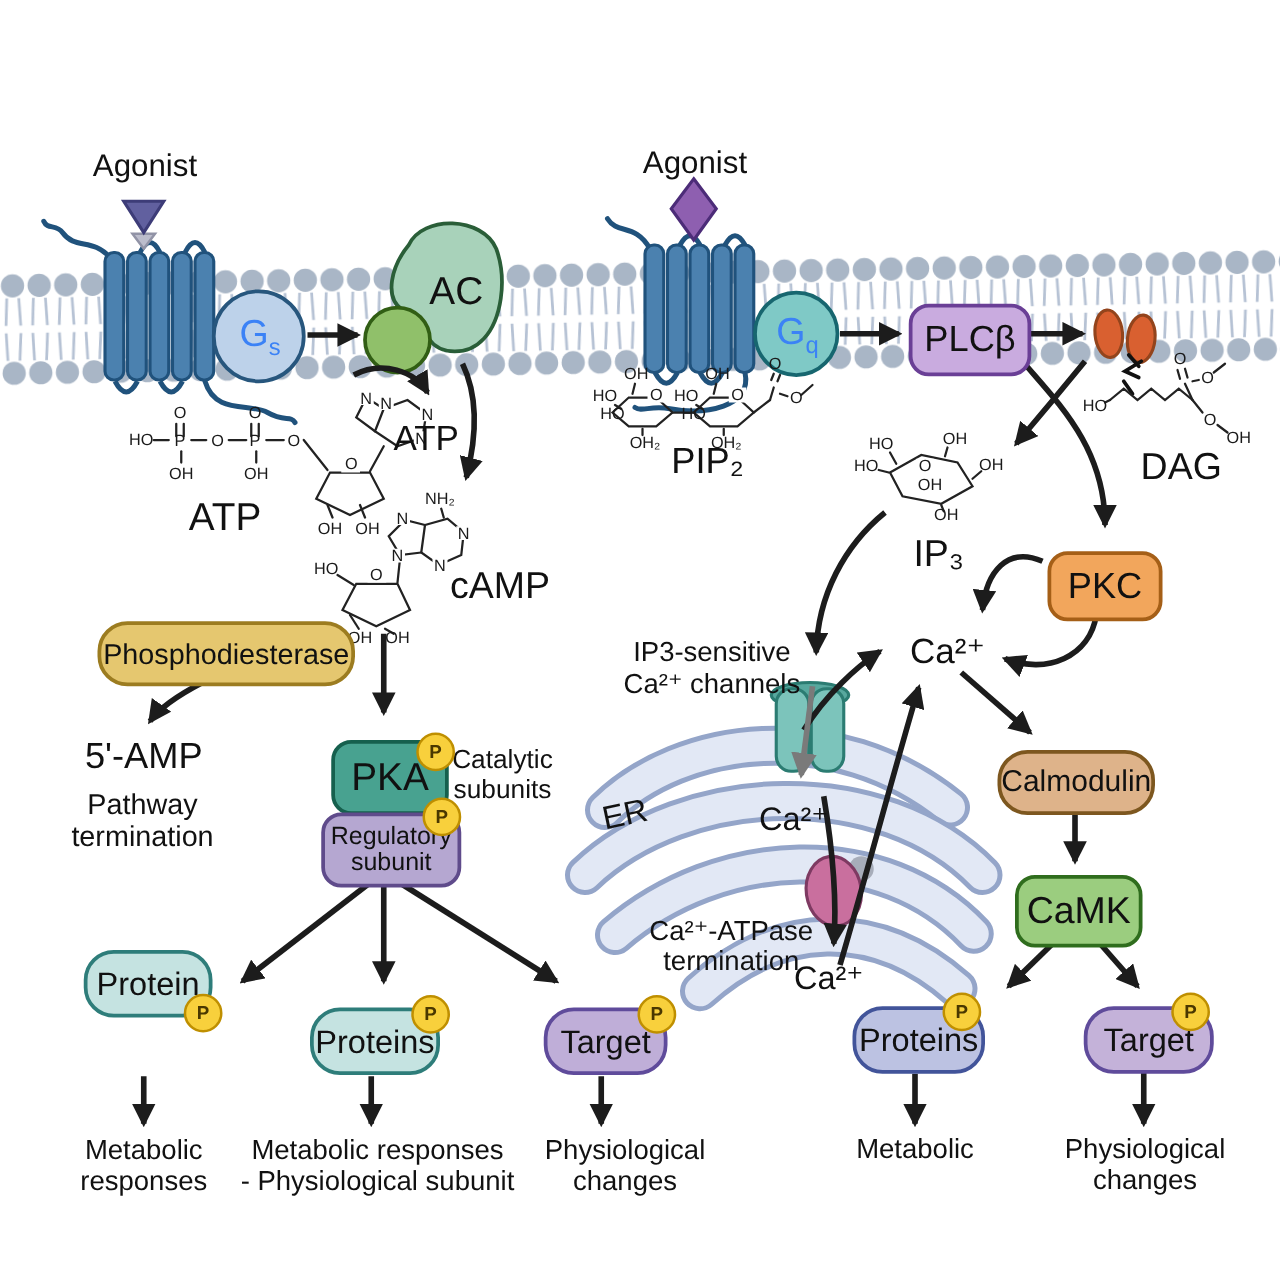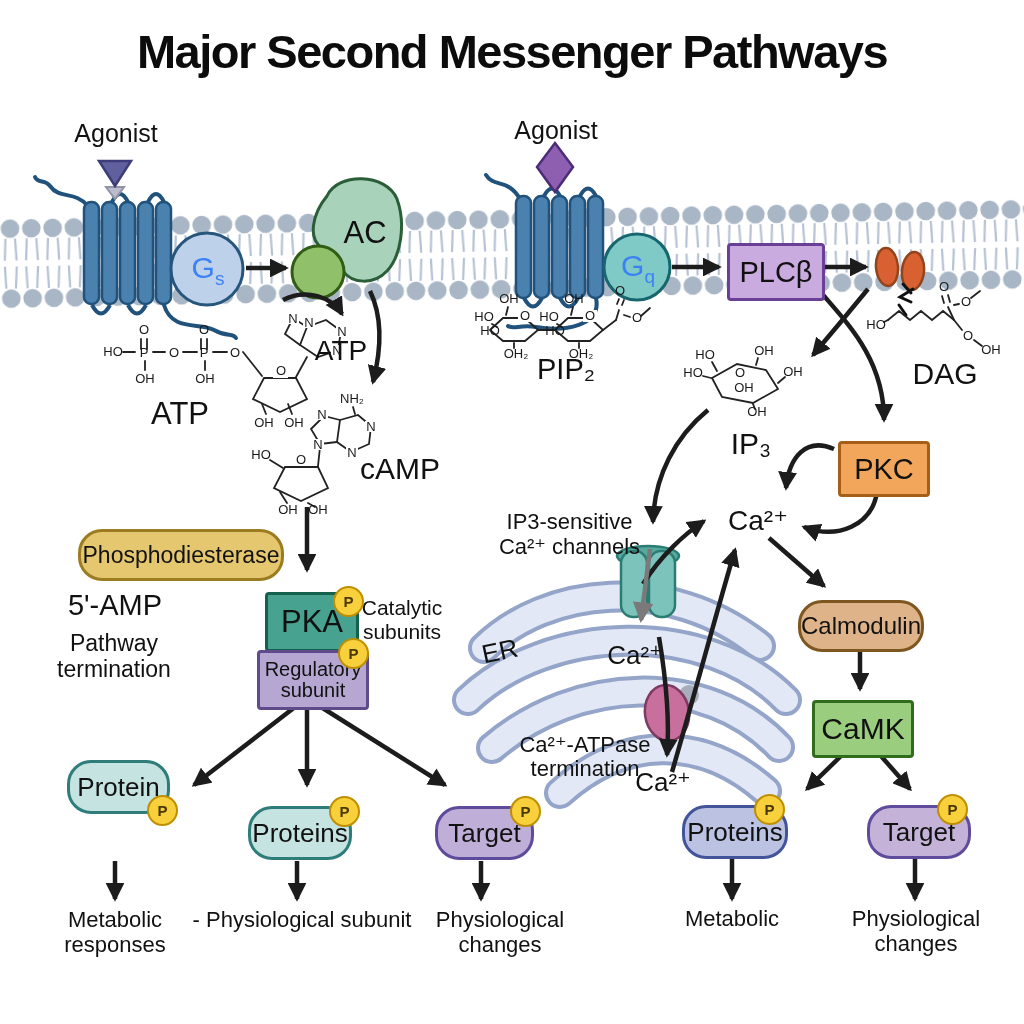--- a/index.html
+++ b/index.html
@@ -3,21 +3,21 @@
 <meta charset="utf-8">
 <style>
   html,body{margin:0;padding:0;background:#fff;}
   body{font-family:"Liberation Sans","DejaVu Sans",sans-serif;color:#111;}
   .canvas{position:relative;width:1024px;height:1024px;background:#fff;overflow:hidden;}
   .art{position:absolute;left:0;top:0;z-index:0;}
   .art text{font-family:"Liberation Sans","DejaVu Sans",sans-serif;fill:#1a1a1a;}
   .title{position:absolute;top:24px;left:0;width:1024px;text-align:center;font-size:47px;
          font-weight:bold;letter-spacing:-1.5px;color:#0c0c0c;z-index:2;}
   .node{position:absolute;display:flex;flex-direction:column;align-items:center;justify-content:center;
-        border:3px solid;border-radius:4px;z-index:2;color:#111;text-align:center;}
+        border:3px solid;border-radius:16px;z-index:2;color:#111;text-align:center;}
   .pill{border-radius:24px;}
   .cap{position:absolute;text-align:center;color:#111;z-index:2;}
   .ln{display:block;}
   .pbadge{position:absolute;width:27px;height:27px;border-radius:50%;background:#f8d03c;
           border:2.5px solid #bf8f00;display:flex;align-items:center;justify-content:center;
           font-size:15px;font-weight:bold;color:#4a3800;z-index:3;}
   .gp{position:absolute;width:48px;text-align:center;font-size:30px;color:#3b82f6;z-index:2;}
   .gp sub{font-size:19px;}
 </style>
 </head>
@@ -284,37 +284,36 @@
     <path d="M877,492 C872,525 838,540 804,527" marker-end="url(#ah)"></path>
     <path d="M769,538 L824,586" marker-end="url(#ah)"></path>
     <path d="M860,650 L860,689" marker-end="url(#ah)"></path>
     <path d="M841,756 L807,789" marker-end="url(#ah)"></path>
     <path d="M881,756 L910,789" marker-end="url(#ah)"></path>
     <path d="M732,859 L732,899" marker-end="url(#ah)"></path>
     <path d="M915,857 L915,899" marker-end="url(#ah)"></path>
   </g>
 </svg>
 
-<div class="title">Major Second Messenger Pathways</div>
 
 <div class="cap" style="left:60px;top:119px;width:112px;font-size:25px;">Agonist</div>
 <div class="cap" style="left:500px;top:116px;width:112px;font-size:25px;">Agonist</div>
 
 <div class="gp" style="left:184px;top:251px;"><span>G</span><sub>s</sub></div>
 <div class="gp" style="left:614px;top:249px;"><span>G</span><sub>q</sub></div>
 <div class="cap" style="left:338px;top:215px;width:54px;font-size:31px;">AC</div>
 
 <div class="cap" style="left:310px;top:335px;width:62px;font-size:28px;">ATP</div>
 <div class="cap" style="left:140px;top:396px;width:80px;font-size:31px;font-weight:500;">ATP</div>
 <div class="cap" style="left:358px;top:452px;width:84px;font-size:30px;">cAMP</div>
 <div class="cap" style="left:526px;top:353px;width:80px;font-size:29px;">PIP₂</div>
 <div class="cap" style="left:718px;top:427px;width:66px;font-size:30px;">IP₃</div>
 <div class="cap" style="left:907px;top:357px;width:76px;font-size:30px;">DAG</div>
 
-<div class="node pill" style="left:78px;top:497px;width:200px;height:46px;background:#e5c76f;border-color:#9c7c20;font-size:23px;margin-top:32px;">
+<div class="node pill" style="left:78px;top:497px;width:200px;height:46px;background:#e5c76f;border-color:#9c7c20;font-size:23px;">
       <span>Phosphodiesterase</span>
     </div>
 <div class="cap" style="left:60px;top:589px;width:110px;font-size:29px;">5'-AMP</div>
 <div class="cap" style="left:48px;top:630px;width:132px;font-size:23px;line-height:26px;">
   <span class="ln">Pathway</span>
       <span class="ln">termination</span>
 </div>
 
 <div class="node" style="left:265px;top:592px;width:88px;height:54px;background:#48a290;border-color:#16604e;font-size:31px;align-items:center;">
       <span>PKA</span>
@@ -341,20 +340,21 @@
 <div class="node pill" style="left:435px;top:806px;width:93px;height:48px;background:#bfaed8;border-color:#5f4b9b;font-size:26px;">
       <span>Target</span>
     </div>
 <div class="pbadge" style="left:510px;top:796px;">P</div>
 
 <div class="cap" style="left:55px;top:907px;width:120px;font-size:22px;line-height:25px;">
   <span class="ln">Metabolic</span>
       <span class="ln">responses</span>
 </div>
 <div class="cap" style="left:168px;top:907px;width:268px;font-size:22px;line-height:25px;">
+  <span class="ln">Metabolic responses</span>
       <span class="ln">- Physiological subunit</span>
 </div>
 <div class="cap" style="left:425px;top:907px;width:150px;font-size:22px;line-height:25px;">
   <span class="ln">Physiological</span>
       <span class="ln">changes</span>
 </div>
 
 <div class="node" style="left:727px;top:243px;width:92px;height:52px;background:#c9abdf;border-color:#6a3f96;font-size:29px;">
       <span>PLCβ</span>
     </div>

